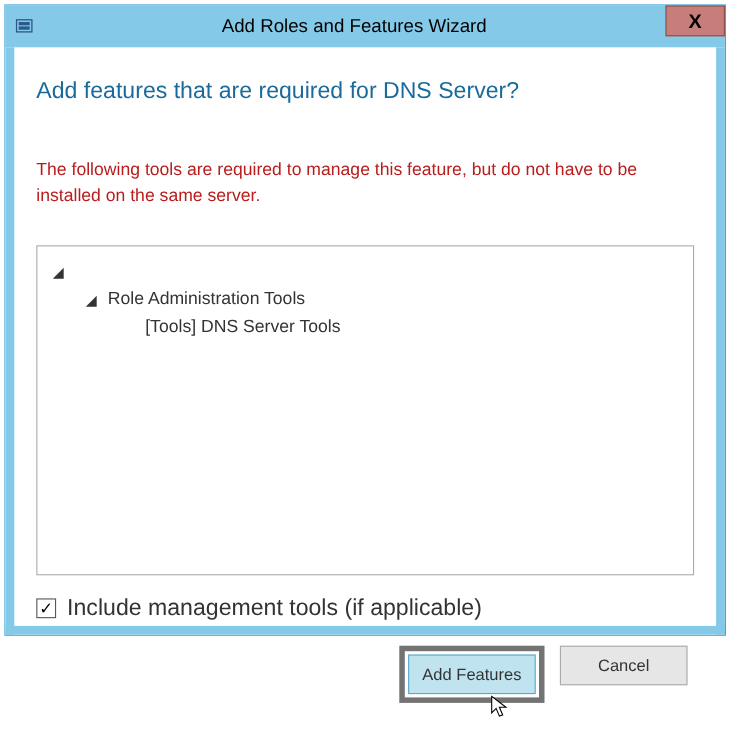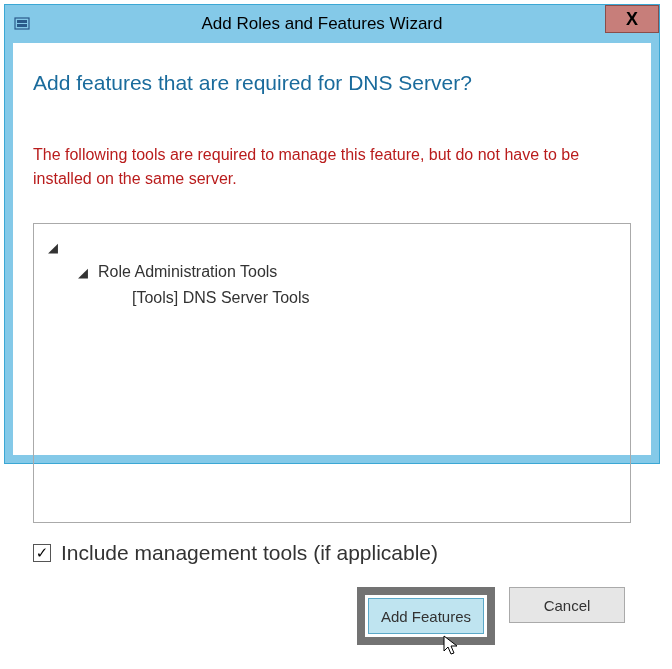--- a/index.html
+++ b/index.html
@@ -9,21 +9,21 @@
     }
     body {
       font-family: "Segoe UI", Tahoma, sans-serif;
       background: #fff;
       width: 672px;
       height: 669px;
       overflow: hidden;
     }
     .window {
       width: 656px;
-      height: 460px;
+      height: 574px;
       border: 1px solid #3ba7d4;
       background: #fff;
       position: relative;
       margin: 4px;
     }
     .titlebar {
       height: 38px;
       background: #84c9e8;
       display: flex;
       align-items: center;
@@ -134,21 +134,21 @@
       border: 1px solid #aaa;
       background: #e6e6e6;
       font-size: 15px;
       color: #333;
       cursor: pointer;
       display: inline-flex;
       align-items: center;
       justify-content: center;
     }
     .btn-highlight-wrap {
-      border: 8px solid #737373;
+      border: 5px solid #737373;
       padding: 3px;
       display: inline-flex;
       position: relative;
       justify-content: center;
     }
     .btn-primary {
       background: #bfe4f0;
       border: 1px solid #5aa8c8;
     }
     .cursor {

